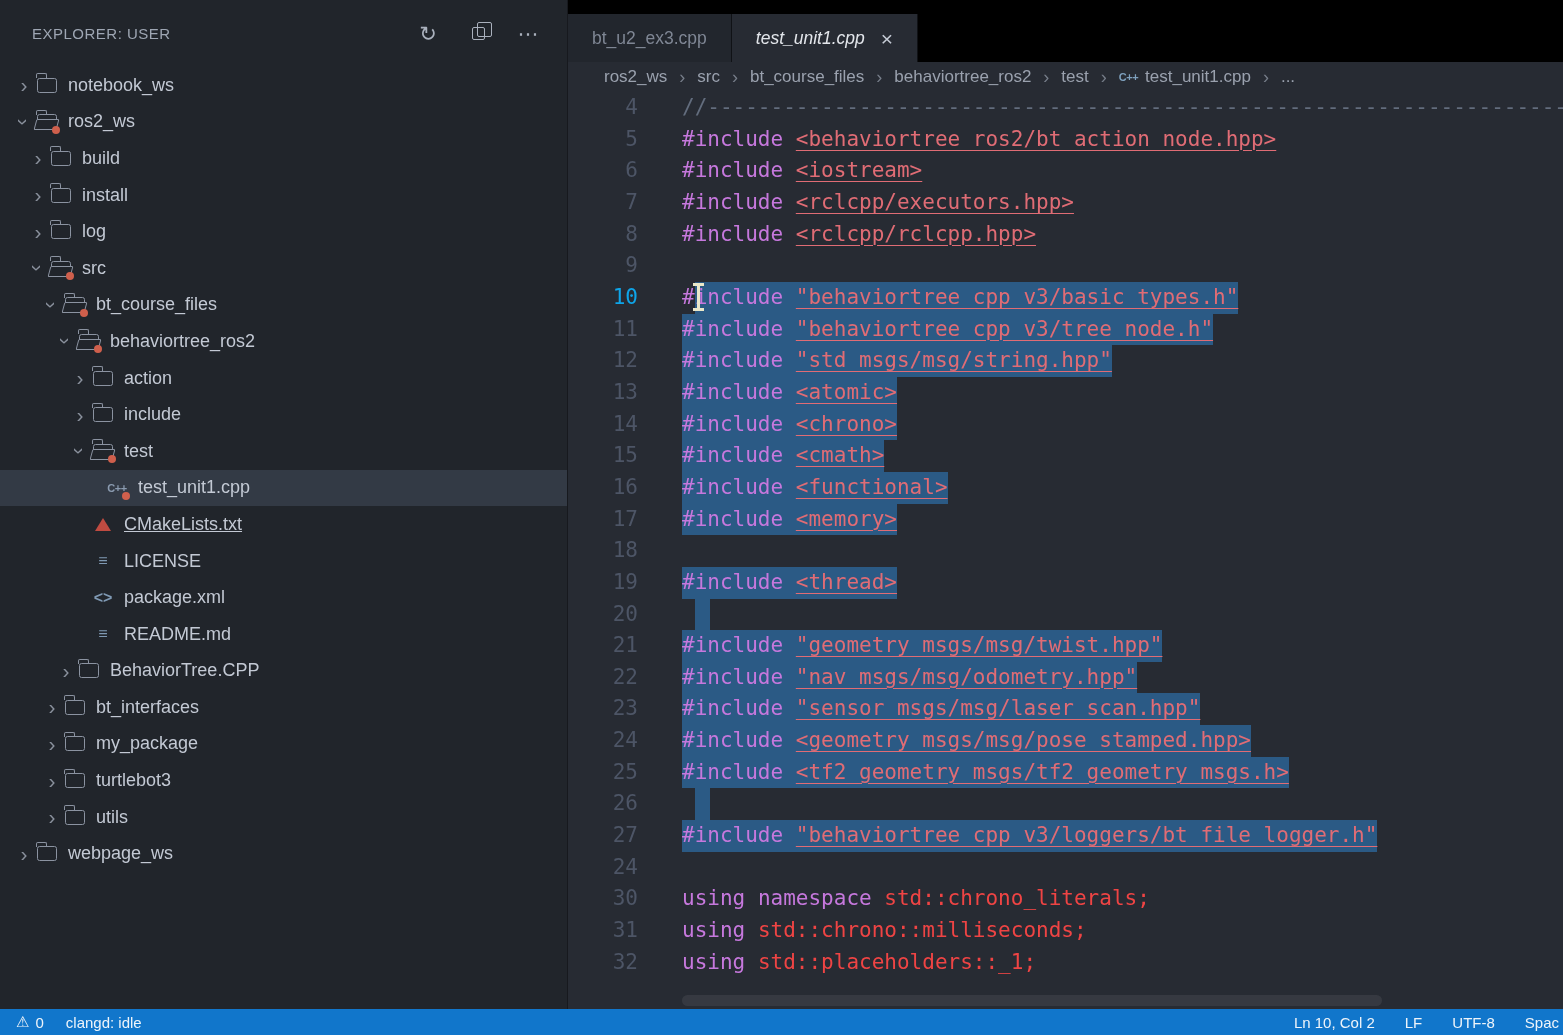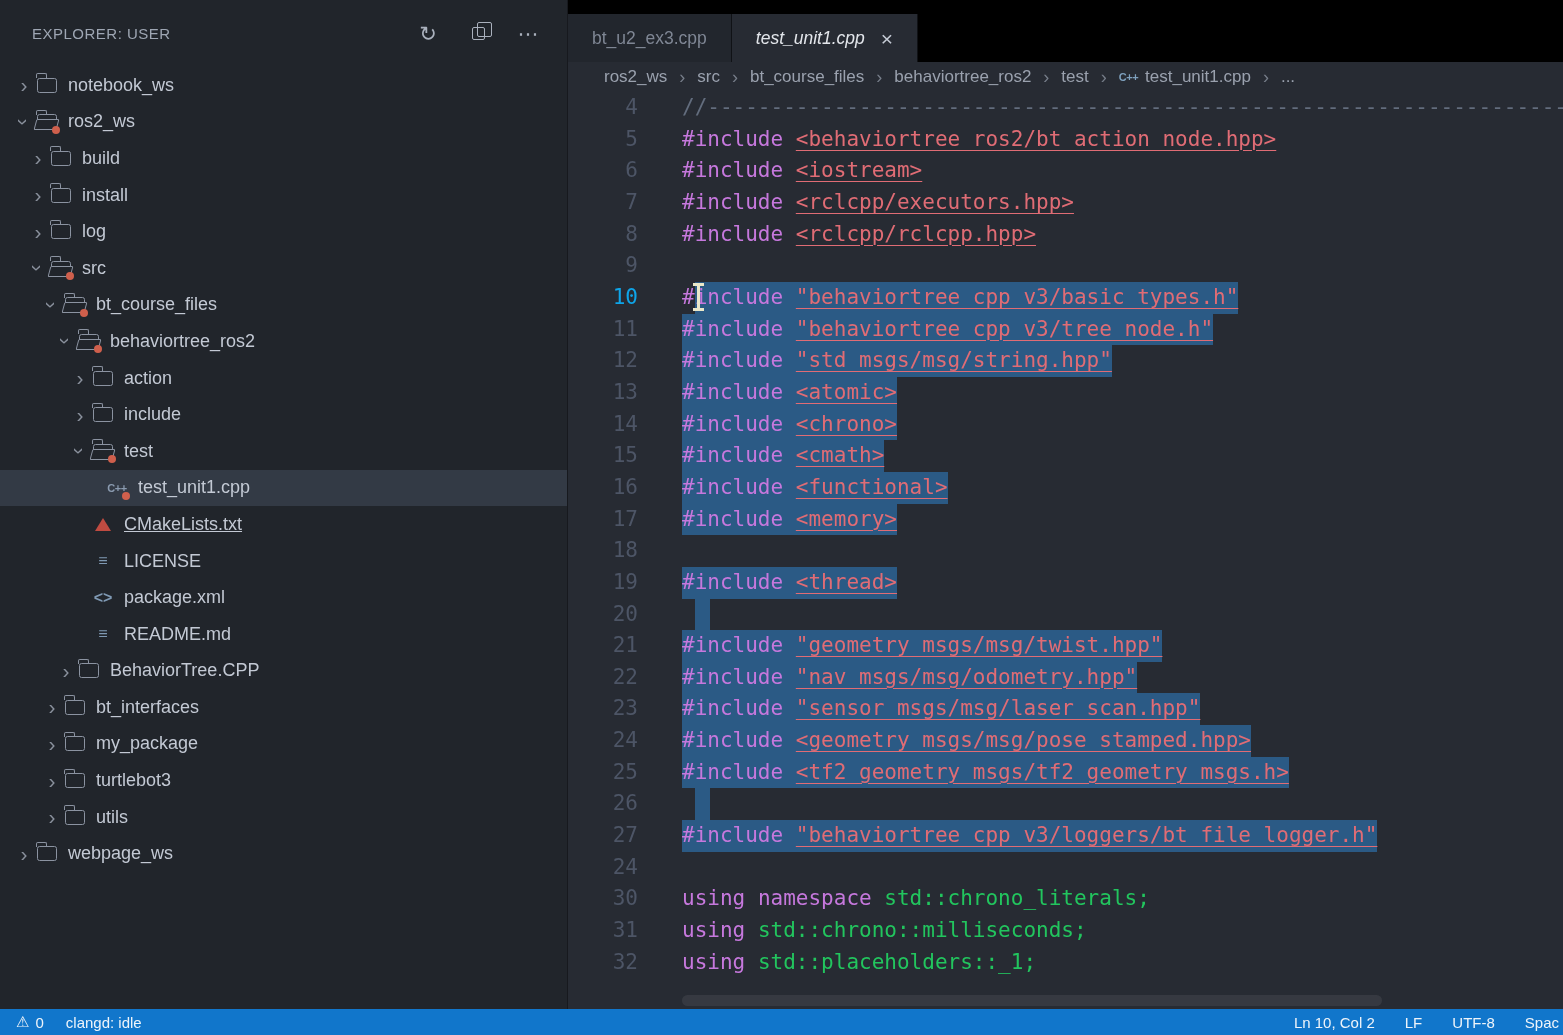--- a/index.html
+++ b/index.html
@@ -45,21 +45,21 @@
   .editor { flex:1; position:relative; overflow:hidden; font-family:"DejaVu Sans Mono",monospace; font-size:21px; }
   .cline { display:flex; height:31.66px; line-height:31.66px; white-space:pre; }
   .lnum { width:70px; flex:none; text-align:right; color:#4d5566; }
   .lnum.on { color:#0ea5e9; }
   .lgap { width:44px; flex:none; }
   .lpre { }
   .ltext.selfull { background:#2b5a85; }
   .tk-kw { color:#c678dd; }
   .tk-str { color:#e06c75; text-decoration:underline; text-decoration-thickness:1px; text-underline-offset:4px; }
   .tk-cmt { color:#636d7e; }
-  .tk-pl { color:#22c55e;text-align:center; }
+  .tk-pl { color:#ef4444;text-align:center; }
   .selblock { display:inline-block; width:15px; height:100%; background:#2b5a85; margin-left:13px; }
   .ibeam { position:absolute; left:122px; top:191px; width:17px; height:28px; pointer-events:none; }
   .ibeam::before { content:''; position:absolute; left:7px; top:2px; bottom:2px; width:3px; background:#eae8c9; }
   .ibeam::after { content:''; position:absolute; left:3px; right:3px; top:0; height:3px; background:#eae8c9; box-shadow:0 25px 0 #eae8c9; }
   .hscroll { position:absolute; left:114px; bottom:3px; width:700px; height:11px; background:rgba(255,255,255,0.07); border-radius:6px; }
 
   
   .statusbar { height:26px; background:#1176cb; color:#eef4fa; font-size:15px; display:flex; align-items:center; justify-content:space-between; padding-left:16px; overflow:hidden; }
   .sb-left { display:flex; align-items:center; gap:22px; white-space:nowrap; }
   .sb-right { display:flex; align-items:center; gap:30px; white-space:nowrap; padding-right:4px; }

